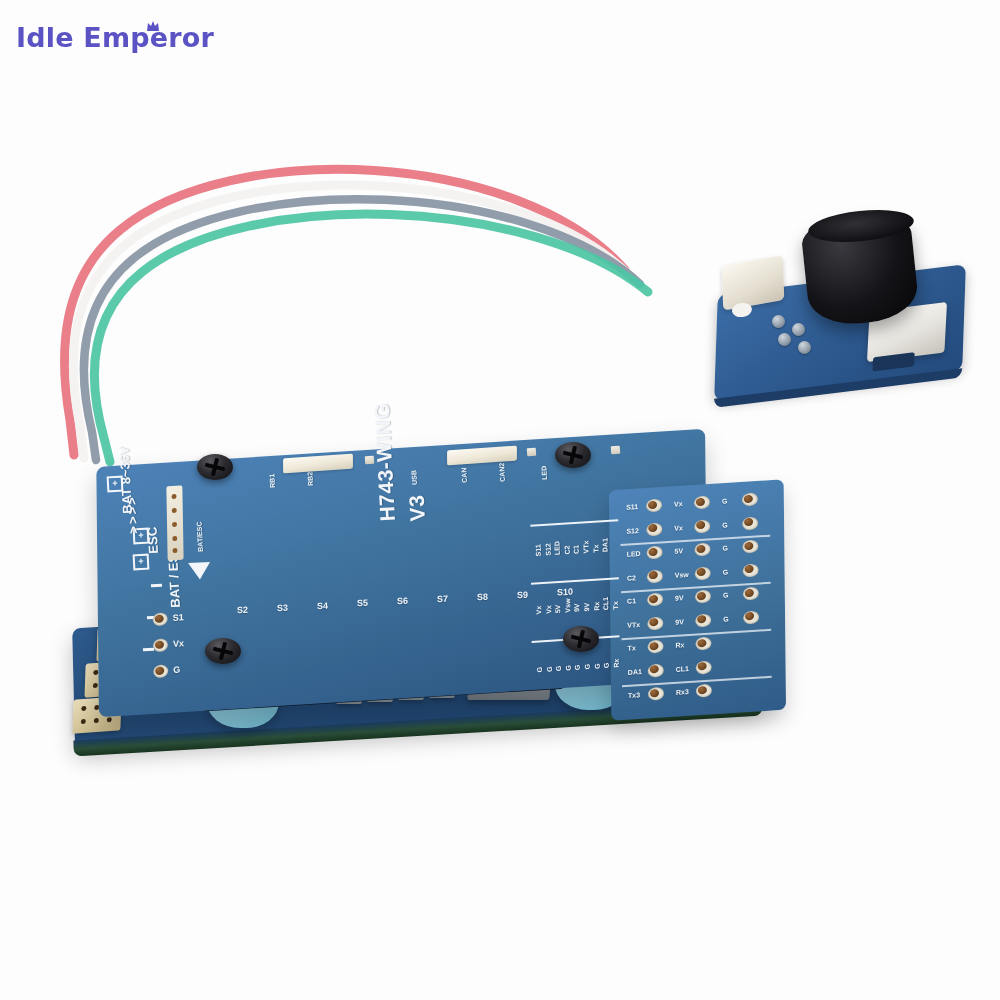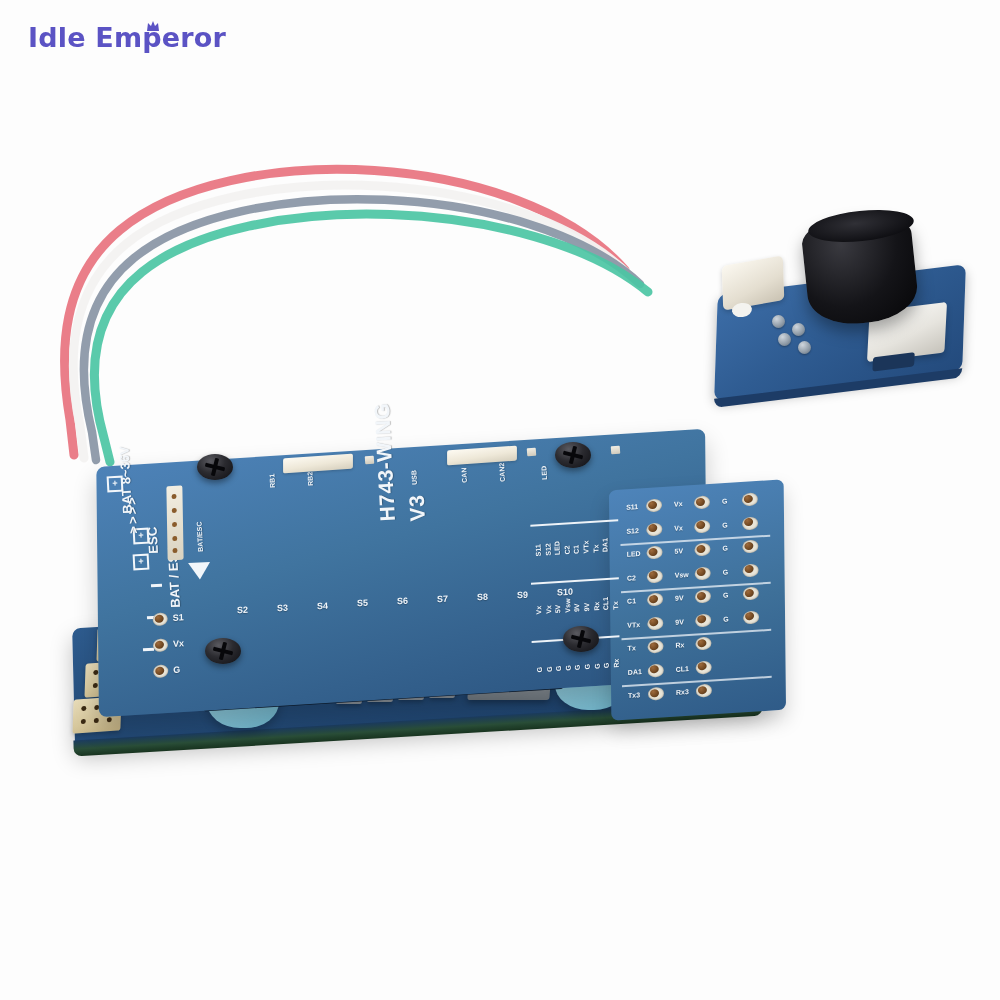--- a/index.html
+++ b/index.html
@@ -7,21 +7,21 @@
     width:1000px;height:1000px;
     background:#ffffff;
     font-family:"Liberation Sans", sans-serif;
     overflow:hidden;
     position:relative;
   }
   #stage{position:absolute;left:0;top:0;width:1000px;height:1000px;background:#fdfdfd;overflow:hidden;}
 
   
   #watermark{
-    position:absolute;left:28px;top:22px;
+    position:absolute;left:16px;top:22px;
     font-size:27px;font-weight:bold;letter-spacing:.2px;
     color:#5b53c4;
     font-family:"DejaVu Sans", sans-serif;
     white-space:nowrap;
     z-index:90;
   }
   #wm-crown{
     position:absolute;left:146px;top:20px;width:14px;height:12px;z-index:91;
   }
 

